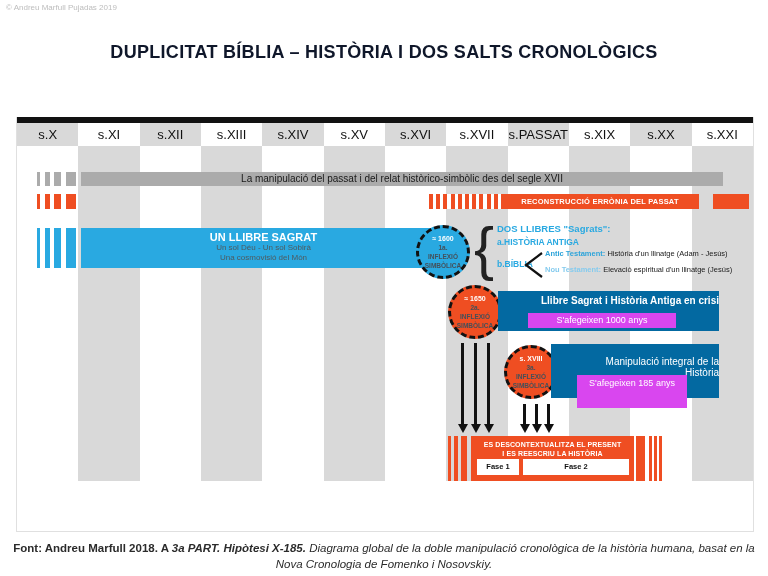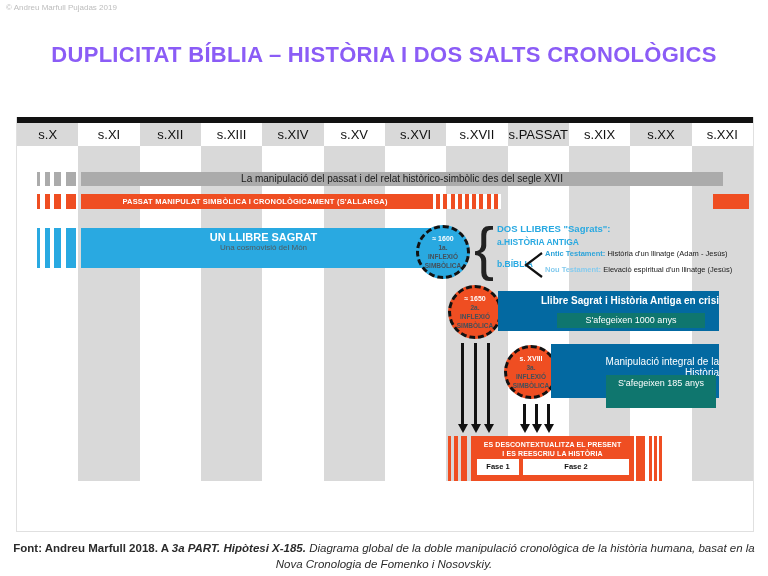--- a/index.html
+++ b/index.html
@@ -5,21 +5,21 @@
   html,body{margin:0;padding:0;}
   body{
     width:768px;height:576px;position:relative;background:#ffffff;
     font-family:"Liberation Sans", sans-serif;overflow:hidden;
   }
   .abs{position:absolute;}
 
   
   .copyright{left:6px;top:3px;font-size:8px;color:#bdbdbd;}
   .main-title{left:0;top:42px;width:768px;text-align:center;
-    font-size:22px;font-weight:bold;color:#8b5cf6;letter-spacing:.3px;}
+    font-size:18px;font-weight:bold;color:#0f172a;letter-spacing:.3px;}
 
   
   .diagram{left:16px;top:117px;width:736px;height:414px;
     border-left:1px solid #e0e0e0;border-right:1px solid #e0e0e0;border-bottom:1px solid #e0e0e0;}
   .topbar{left:0;top:0;width:736px;height:6px;background:#121212;}
   .cent-header{left:0;top:6px;width:736px;height:23px;display:flex;}
   .hcell{flex:1;text-align:center;line-height:23px;font-size:13px;color:#111;}
   .hcell:nth-child(odd){background:#d9d9d9;}
   .stripes{left:0;top:29px;width:736px;height:335px;
     background:repeating-linear-gradient(to right,#ffffff 0 61.33px,#d9d9d9 61.33px 122.66px);}
@@ -69,21 +69,21 @@
   .dl-line{font-size:7.5px;color:#1a1a1a;white-space:nowrap;}
   .dl-antic{left:528px;top:132px;}
   .dl-nou{left:528px;top:148px;}
   .lbl-antic{color:#2da4da;font-weight:bold;}
   .lbl-nou{color:#85cbee;font-weight:bold;}
 
   
   .obox{background:#0369a1;color:#fff;text-align:right;}
   .box1{left:481px;top:174px;width:221px;height:40px;}
   .box1 .ttl{font-size:10px;font-weight:bold;margin-top:4px;}
-  .badge{background:#0f766e;color:#fff;text-align:center;margin-left:29px;}
+  .badge{background:#d946ef;color:#fff;text-align:center;}
   .badge1{left:511px;top:196px;width:148px;height:15px;font-size:9px;line-height:15px;}
   .box2{left:534px;top:227px;width:168px;height:54px;}
   .box2 .ttl{font-size:10px;font-weight:normal;line-height:11px;margin-top:12px;}
   .badge2{left:560px;top:258px;width:110px;height:33px;font-size:9px;line-height:17px;}
 
   
   .arrow{width:3px;background:#111;}
   .arrow::after{content:'';position:absolute;left:50%;bottom:-9px;transform:translateX(-50%);
     width:0;height:0;border:5px solid transparent;border-top:9px solid #111;border-bottom:none;}
   .la1{left:444px;top:226px;height:81px;} .la2{left:457px;top:226px;height:81px;} .la3{left:470px;top:226px;height:81px;}
@@ -136,32 +136,33 @@
     <div class="abs hm ghatch" style="left:49px;width:10px;"></div>
   </div>
   <div class="abs graybar">La manipulació del passat i del relat històrico-simbòlic des del segle XVII</div>
 
   <div class="hatch-orange">
     <div class="abs hm ohatch" style="left:20px;width:3px;"></div>
     <div class="abs hm ohatch" style="left:28px;width:5px;"></div>
     <div class="abs hm ohatch" style="left:37px;width:7px;"></div>
     <div class="abs hm ohatch" style="left:49px;width:10px;"></div>
   </div>
-  <div class="abs o-left">PASSAT MANIPULAT SIMBÒLICA I CRONOLÒGICAMENT (S'ALLARGA)</div>
   <div class="abs o-hatchzone"></div>
+  <div class="abs o-right">RECONSTRUCCIÓ ERRÒNIA DEL PASSAT</div>
   <div class="abs o-end"></div>
 
   <div class="hatch-blue">
     <div class="abs hm bhatch" style="left:20px;width:3px;"></div>
     <div class="abs hm bhatch" style="left:28px;width:5px;"></div>
     <div class="abs hm bhatch" style="left:37px;width:7px;"></div>
     <div class="abs hm bhatch" style="left:49px;width:10px;"></div>
   </div>
   <div class="abs bluebar">
     <span class="t1">UN LLIBRE SAGRAT</span>
+    <span class="t2">Un sol Déu - Un sol Sobirà</span>
     <span class="t2">Una cosmovisió del Món</span>
   </div>
 
   <div class="abs circle c-blue">
     <span class="y">≈ 1600</span>
     <span class="g">1a.</span>
     <span class="g">INFLEXIÓ</span>
     <span class="g">SIMBÒLICA</span>
   </div>
   <div class="abs circle c-or1">

